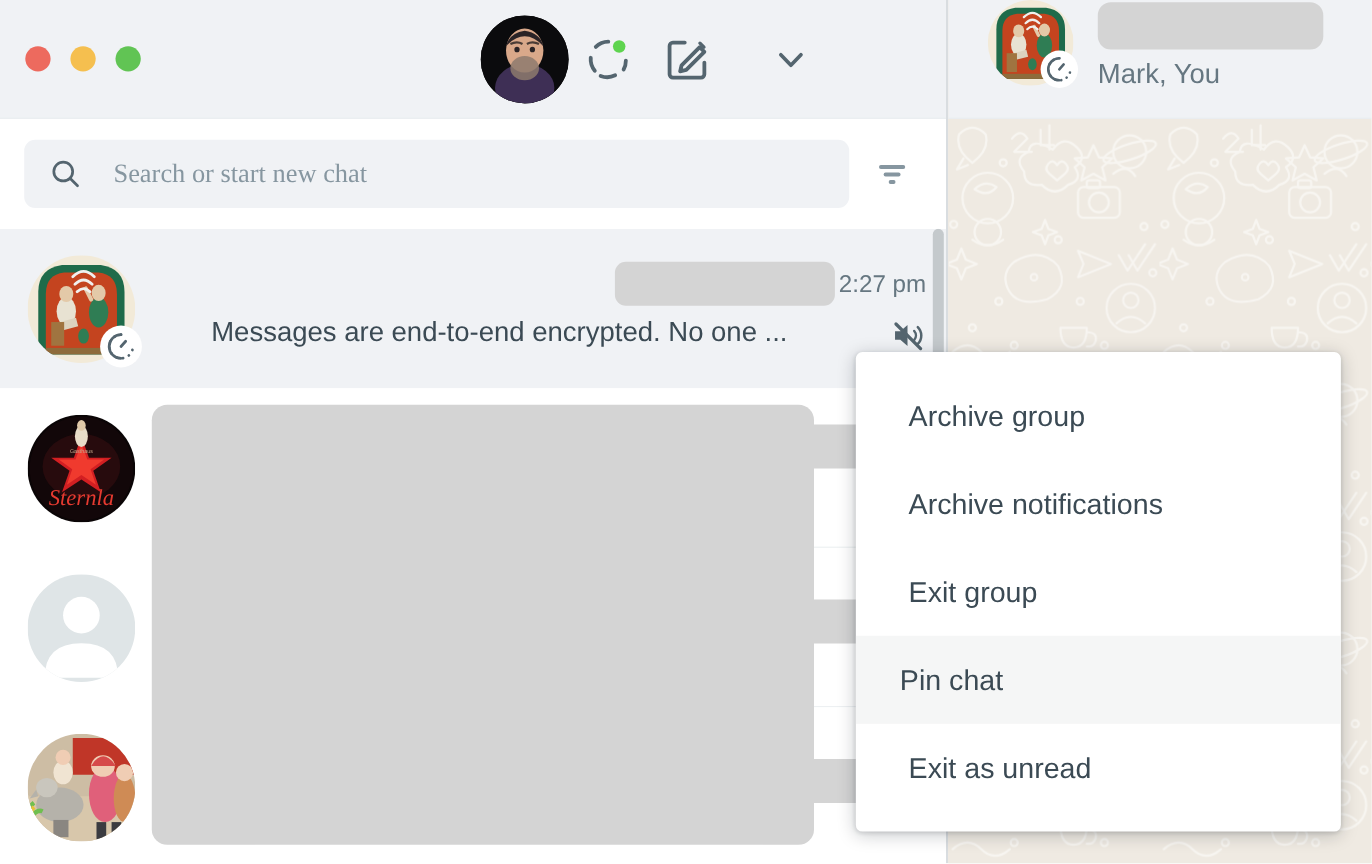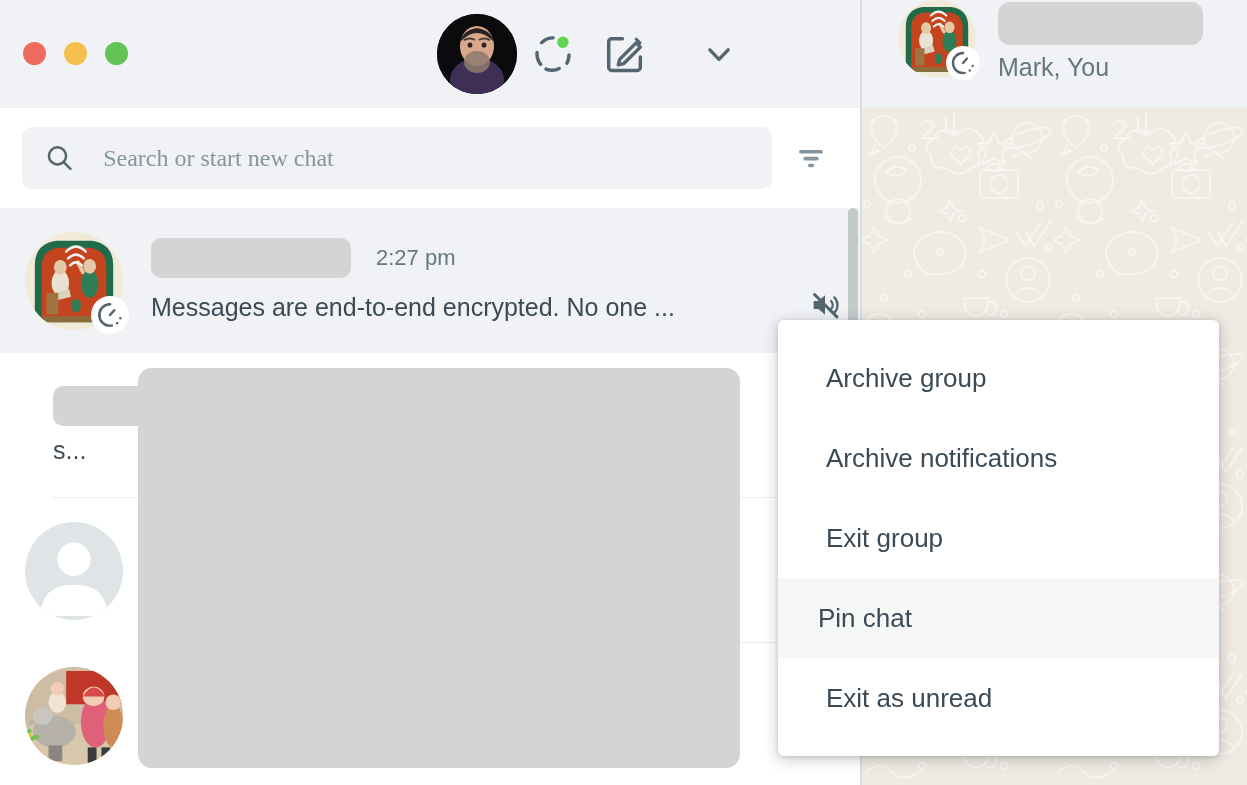--- a/index.html
+++ b/index.html
@@ -170,28 +170,29 @@
     display: flex;
     flex-direction: column;
     justify-content: center;
     gap: 10px;
   }
   .chat-row.selected .row-body { border-bottom-color: transparent; }
 
   .row-line1 {
     display: flex;
     align-items: center;
-    justify-content: flex-start;
-    gap: 25px;
+    justify-content: flex-end;
+    gap: 4px;
   }
   .row-line2 {
     display: flex;
-    align-items: flex-end;
+    align-items: flex-start;
     justify-content: space-between;
     gap: 10px;
+    margin-left: 41px;
   }
   .name-redact {
     width: 200px;
     height: 40px;
     border-radius: 10px;
     background: #d4d4d4;
     flex: 0 0 auto;
   }
   .row-time {
     font-size: 22px;
@@ -449,20 +450,35 @@
               <path d="M16.3 9.1 a4.4 4.4 0 0 1 0 5.8" stroke="#54656f" stroke-width="1.6" fill="none" stroke-linecap="round"></path>
               <path d="M18.6 6.6 a7.6 7.6 0 0 1 0 10.8" stroke="#54656f" stroke-width="1.6" fill="none" stroke-linecap="round"></path>
               <path d="M4.6 4.6 L20.4 20.4" stroke="#54656f" stroke-width="2.1" stroke-linecap="round"></path>
               <path d="M3.4 3.4 L21.6 21.6" stroke="#ffffff" stroke-width="1.1" stroke-linecap="round" opacity="0"></path>
             </svg>
           </div>
         </div>
       </div>
 
       <div class="chat-row">
+        <div class="row-avatar">
+          <div class="av-img">
+            <svg class="art" viewBox="0 0 100 100">
+              <rect width="100" height="100" fill="#0a0506"></rect>
+              <ellipse cx="50" cy="50" rx="48" ry="48" fill="#120709"></ellipse>
+              <ellipse cx="50" cy="48" rx="36" ry="30" fill="#2b0c0e" opacity="0.85"></ellipse>
+              <path d="M50 20 L57 40 L78 40 L61 52 L68 72 L50 60 L32 72 L39 52 L22 40 L43 40 Z" fill="#d21f22"></path>
+              <path d="M50 27 L55.5 41.5 L71 41.5 L58.5 50.5 L63.5 65 L50 56 L36.5 65 L41.5 50.5 L29 41.5 L44.5 41.5 Z" fill="#f03a2e"></path>
+              <ellipse cx="50" cy="20" rx="6" ry="10" fill="#e8dcc8"></ellipse>
+              <ellipse cx="50" cy="10" rx="4" ry="5" fill="#e0c9a8"></ellipse>
+              <text x="50" y="84" font-family="Liberation Serif, serif" font-size="21" font-style="italic" fill="#e53a30" text-anchor="middle">Sternla</text>
+              <text x="50" y="36" font-family="Liberation Sans, sans-serif" font-size="5" fill="#c9a98d" text-anchor="middle">Gasthaus</text>
+            </svg>
+          </div>
+        </div>
         <div class="row-body">
           <div class="row-line1">
             <span class="name-redact"></span>
             <span class="row-time">:03</span>
           </div>
           <div class="row-line2">
             <span class="row-preview">s...</span>
           </div>
         </div>
       </div>

